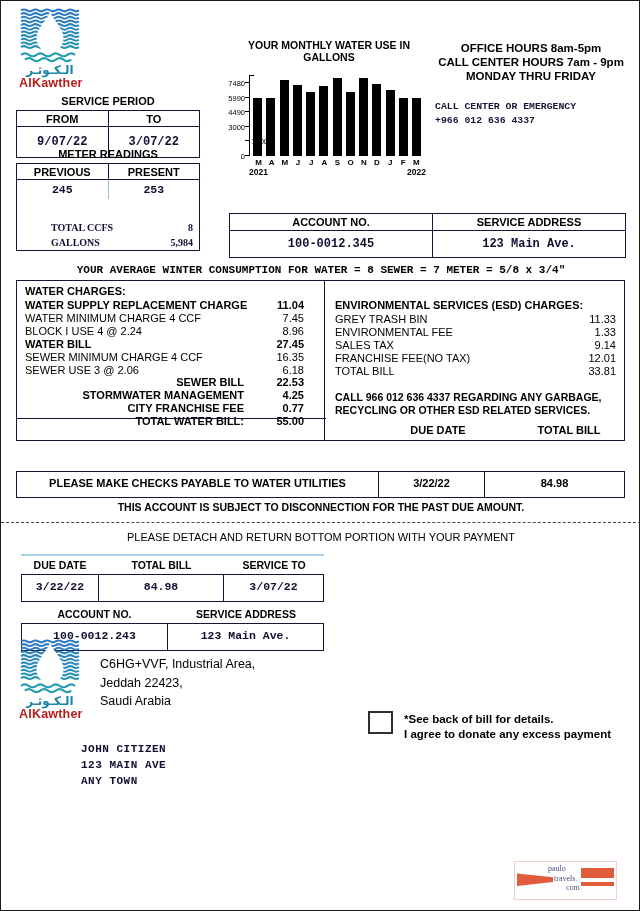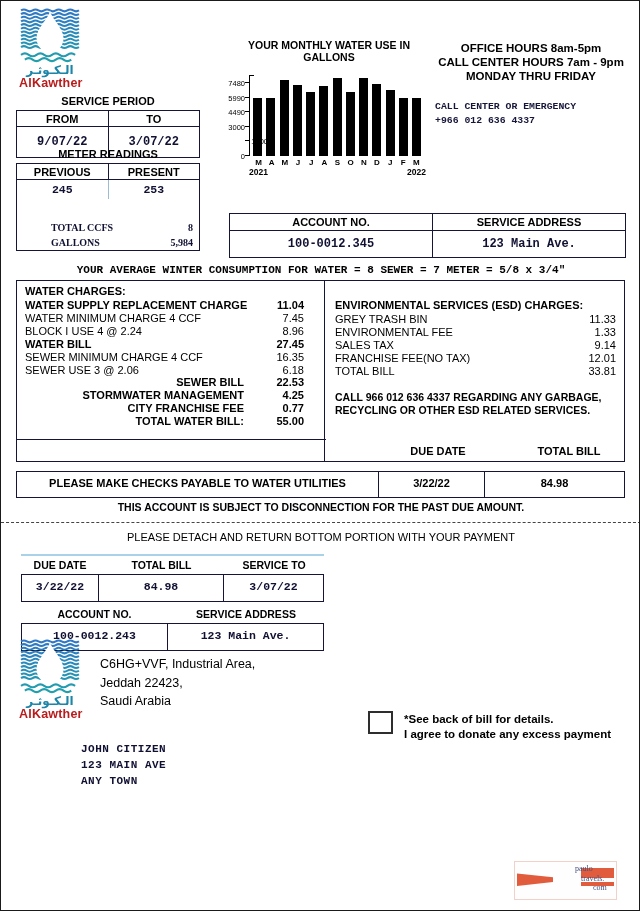--- a/index.html
+++ b/index.html
@@ -74,21 +74,21 @@
   .a-head .c2 { flex:1; }
   .a-vals { display:flex; font-family:"Liberation Mono",monospace; font-weight:bold;
             font-size:12px; color:#101033; }
   .a-vals .c1 { width:202px; border-right:1.6px solid #15153a; height:26px; line-height:26px; text-align:center; }
   .a-vals .c2 { flex:1; height:26px; line-height:26px; text-align:center; }
 
   #winter-line { position:absolute; left:0; top:263px; width:640px; text-align:center;
                  font-family:"Liberation Mono",monospace; font-weight:bold; font-size:11px; }
 
   
-  #charges-box { position:absolute; left:15px; top:279px; width:609px; height:182px;
+  #charges-box { position:absolute; left:15px; top:279px; width:609px; height:161px;
                  border:1.6px solid #15153a; box-sizing:border-box; }
   #water-pane { position:absolute; left:0; top:0; bottom:0; width:308px;
                 border-right:1.6px solid #15153a; padding:4px 20px 0 8px; box-sizing:border-box; }
   #esd-pane { position:absolute; left:308px; right:0; top:0; padding:18px 8px 0 10px; box-sizing:border-box; }
   .pane-title { font-weight:bold; font-size:11px; line-height:13px; margin-bottom:1px; }
   .charge-row { display:flex; font-size:11px; line-height:12.9px; }
   .charge-row .c-label { flex:1; }
   .charge-row.right .c-label { text-align:right; padding-right:14px; }
   .charge-row .c-value { width:46px; text-align:right; }
   .esd-row .c-value { width:42px; }
@@ -141,21 +141,21 @@
               font-weight:bold; font-size:11px; line-height:16px; color:#101033; letter-spacing:0.5px; }
 
   
   #watermark { position:absolute; left:513px; top:860px; width:101px; height:37px;
                background:#fffefe; border:1px solid #f0d2c8; }
   .wm-left { position:absolute; left:2px; top:10px; width:36px; height:14px; background:#e15b3d;
              clip-path:polygon(0 10%, 100% 38%, 100% 72%, 0 100%); }
   .wm-right-top { position:absolute; right:2px; top:6px; width:33px; height:10px; background:#e15b3d; }
   .wm-right-bot { position:absolute; right:2px; top:20px; width:33px; height:4px; background:#e15b3d; }
   .wm-text { position:absolute; left:33px; top:2px; font-family:"Liberation Serif",serif;
-             font-size:8px; line-height:9.5px; color:#44507e;margin-left:27px; }
+             font-size:8px; line-height:9.5px; color:#44507e; }
   .wm-text .l2 { padding-left:6px; }
   .wm-text .l3 { padding-left:18px; }
 </style>
 </head>
 <body>
 
 <div class="page">
 
   <div class="logo" id="logo1">
     <div class="logo-svg-slot">

